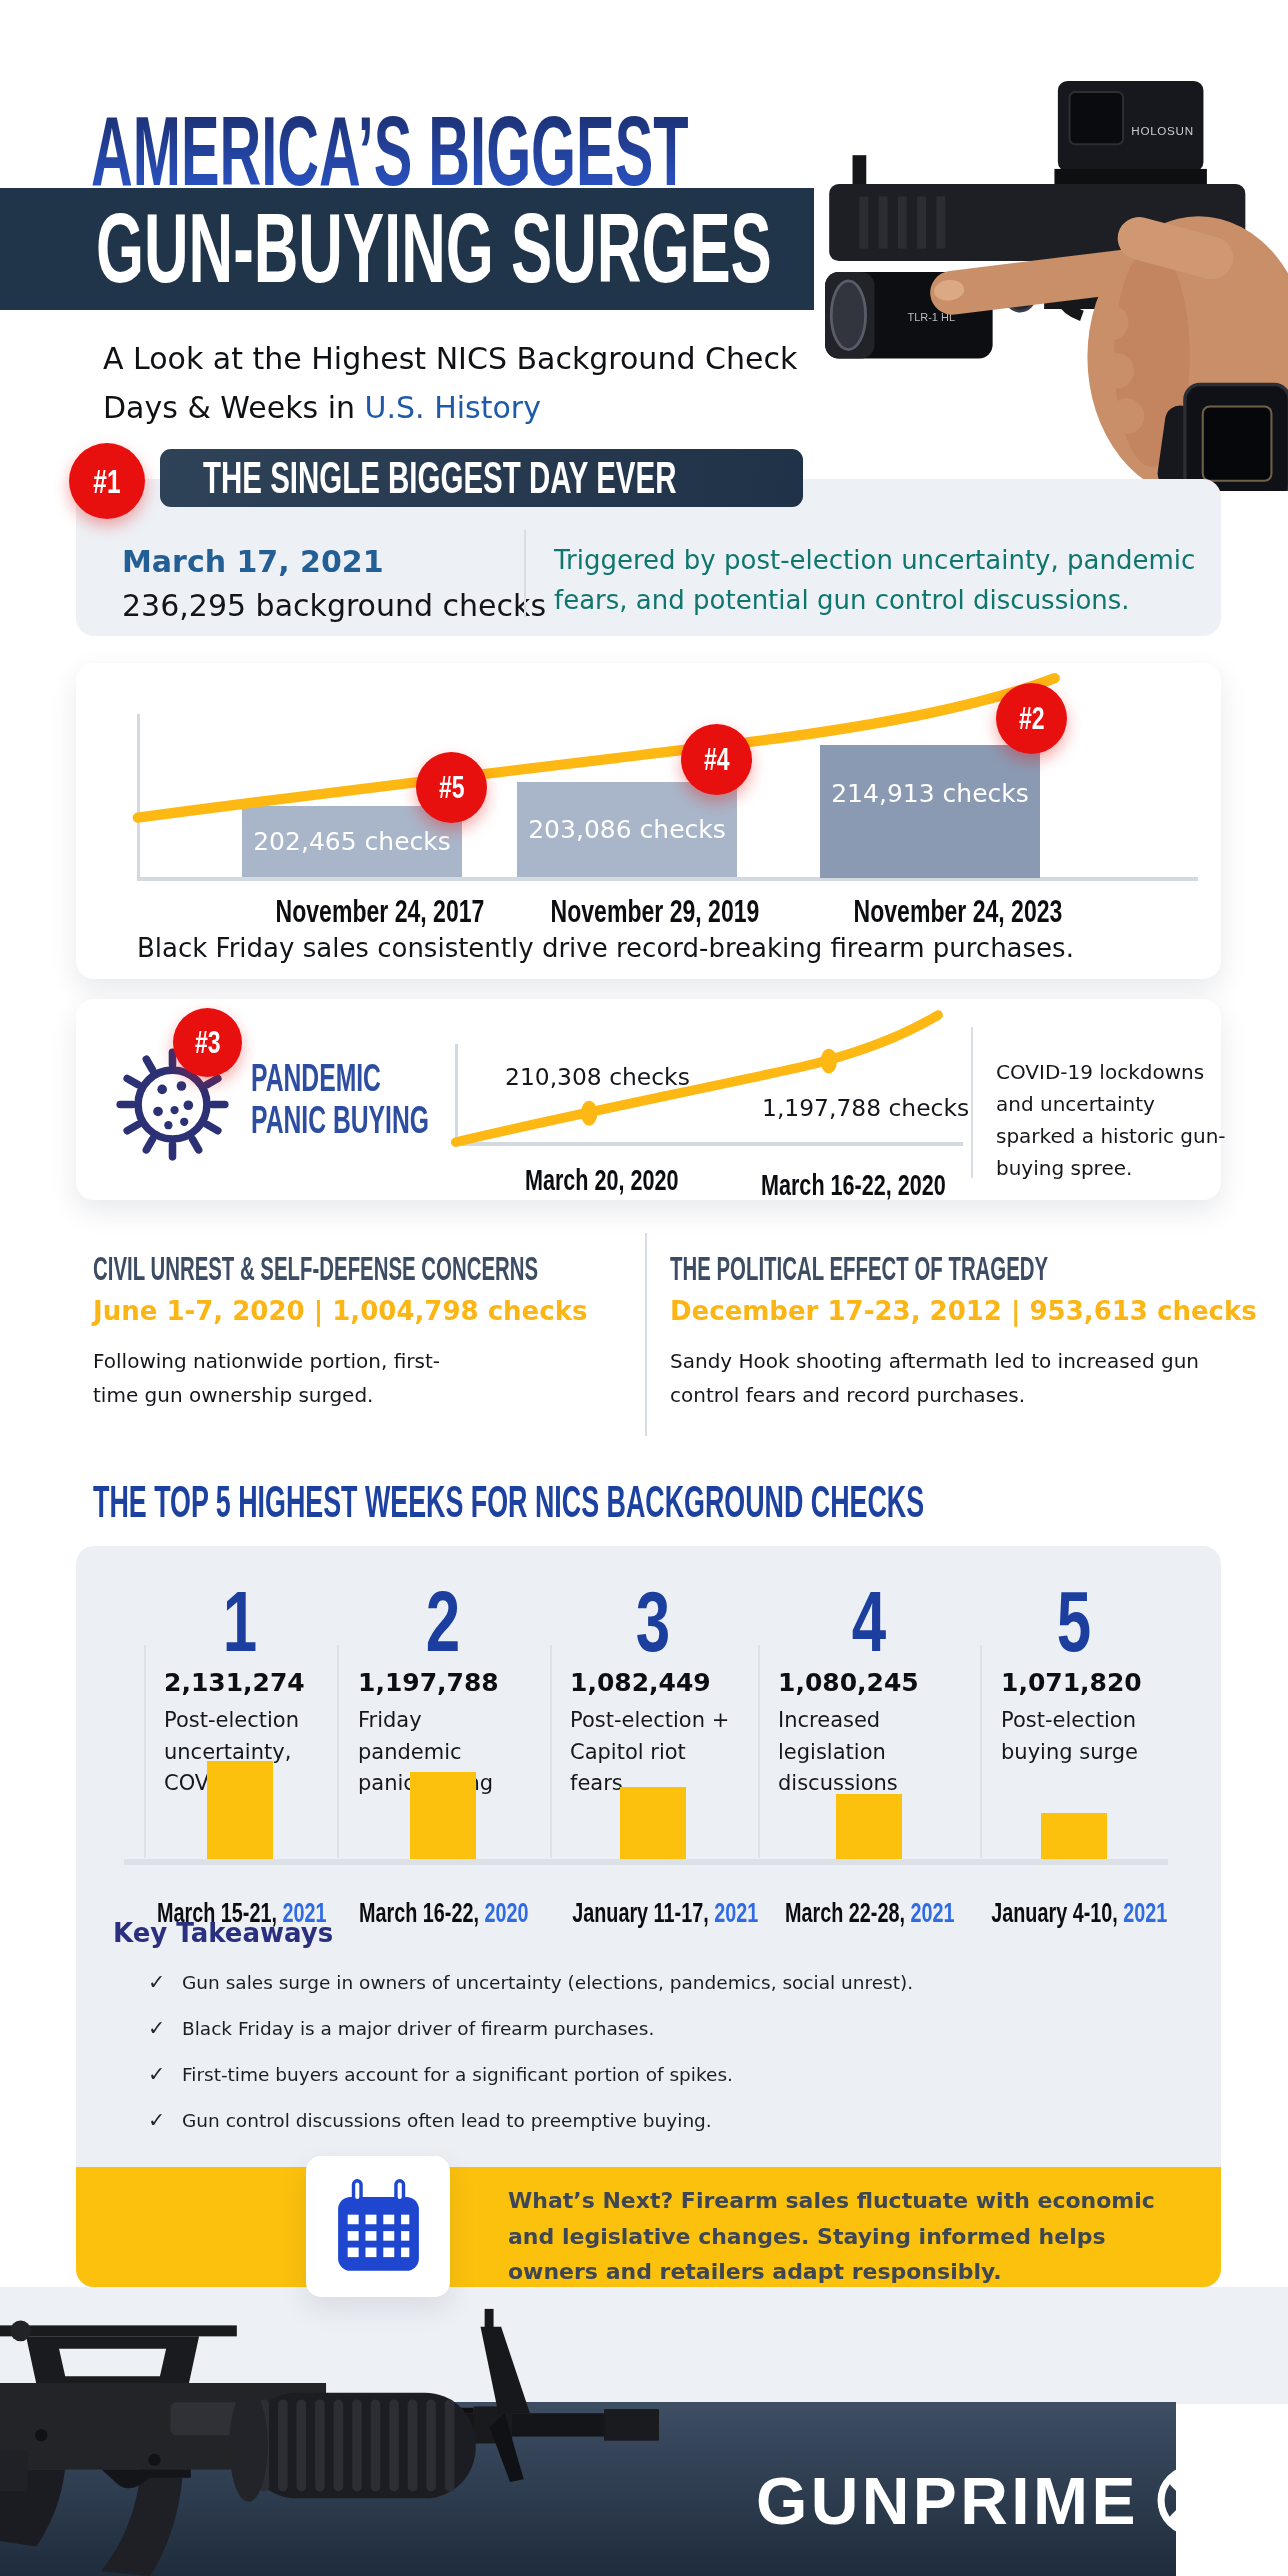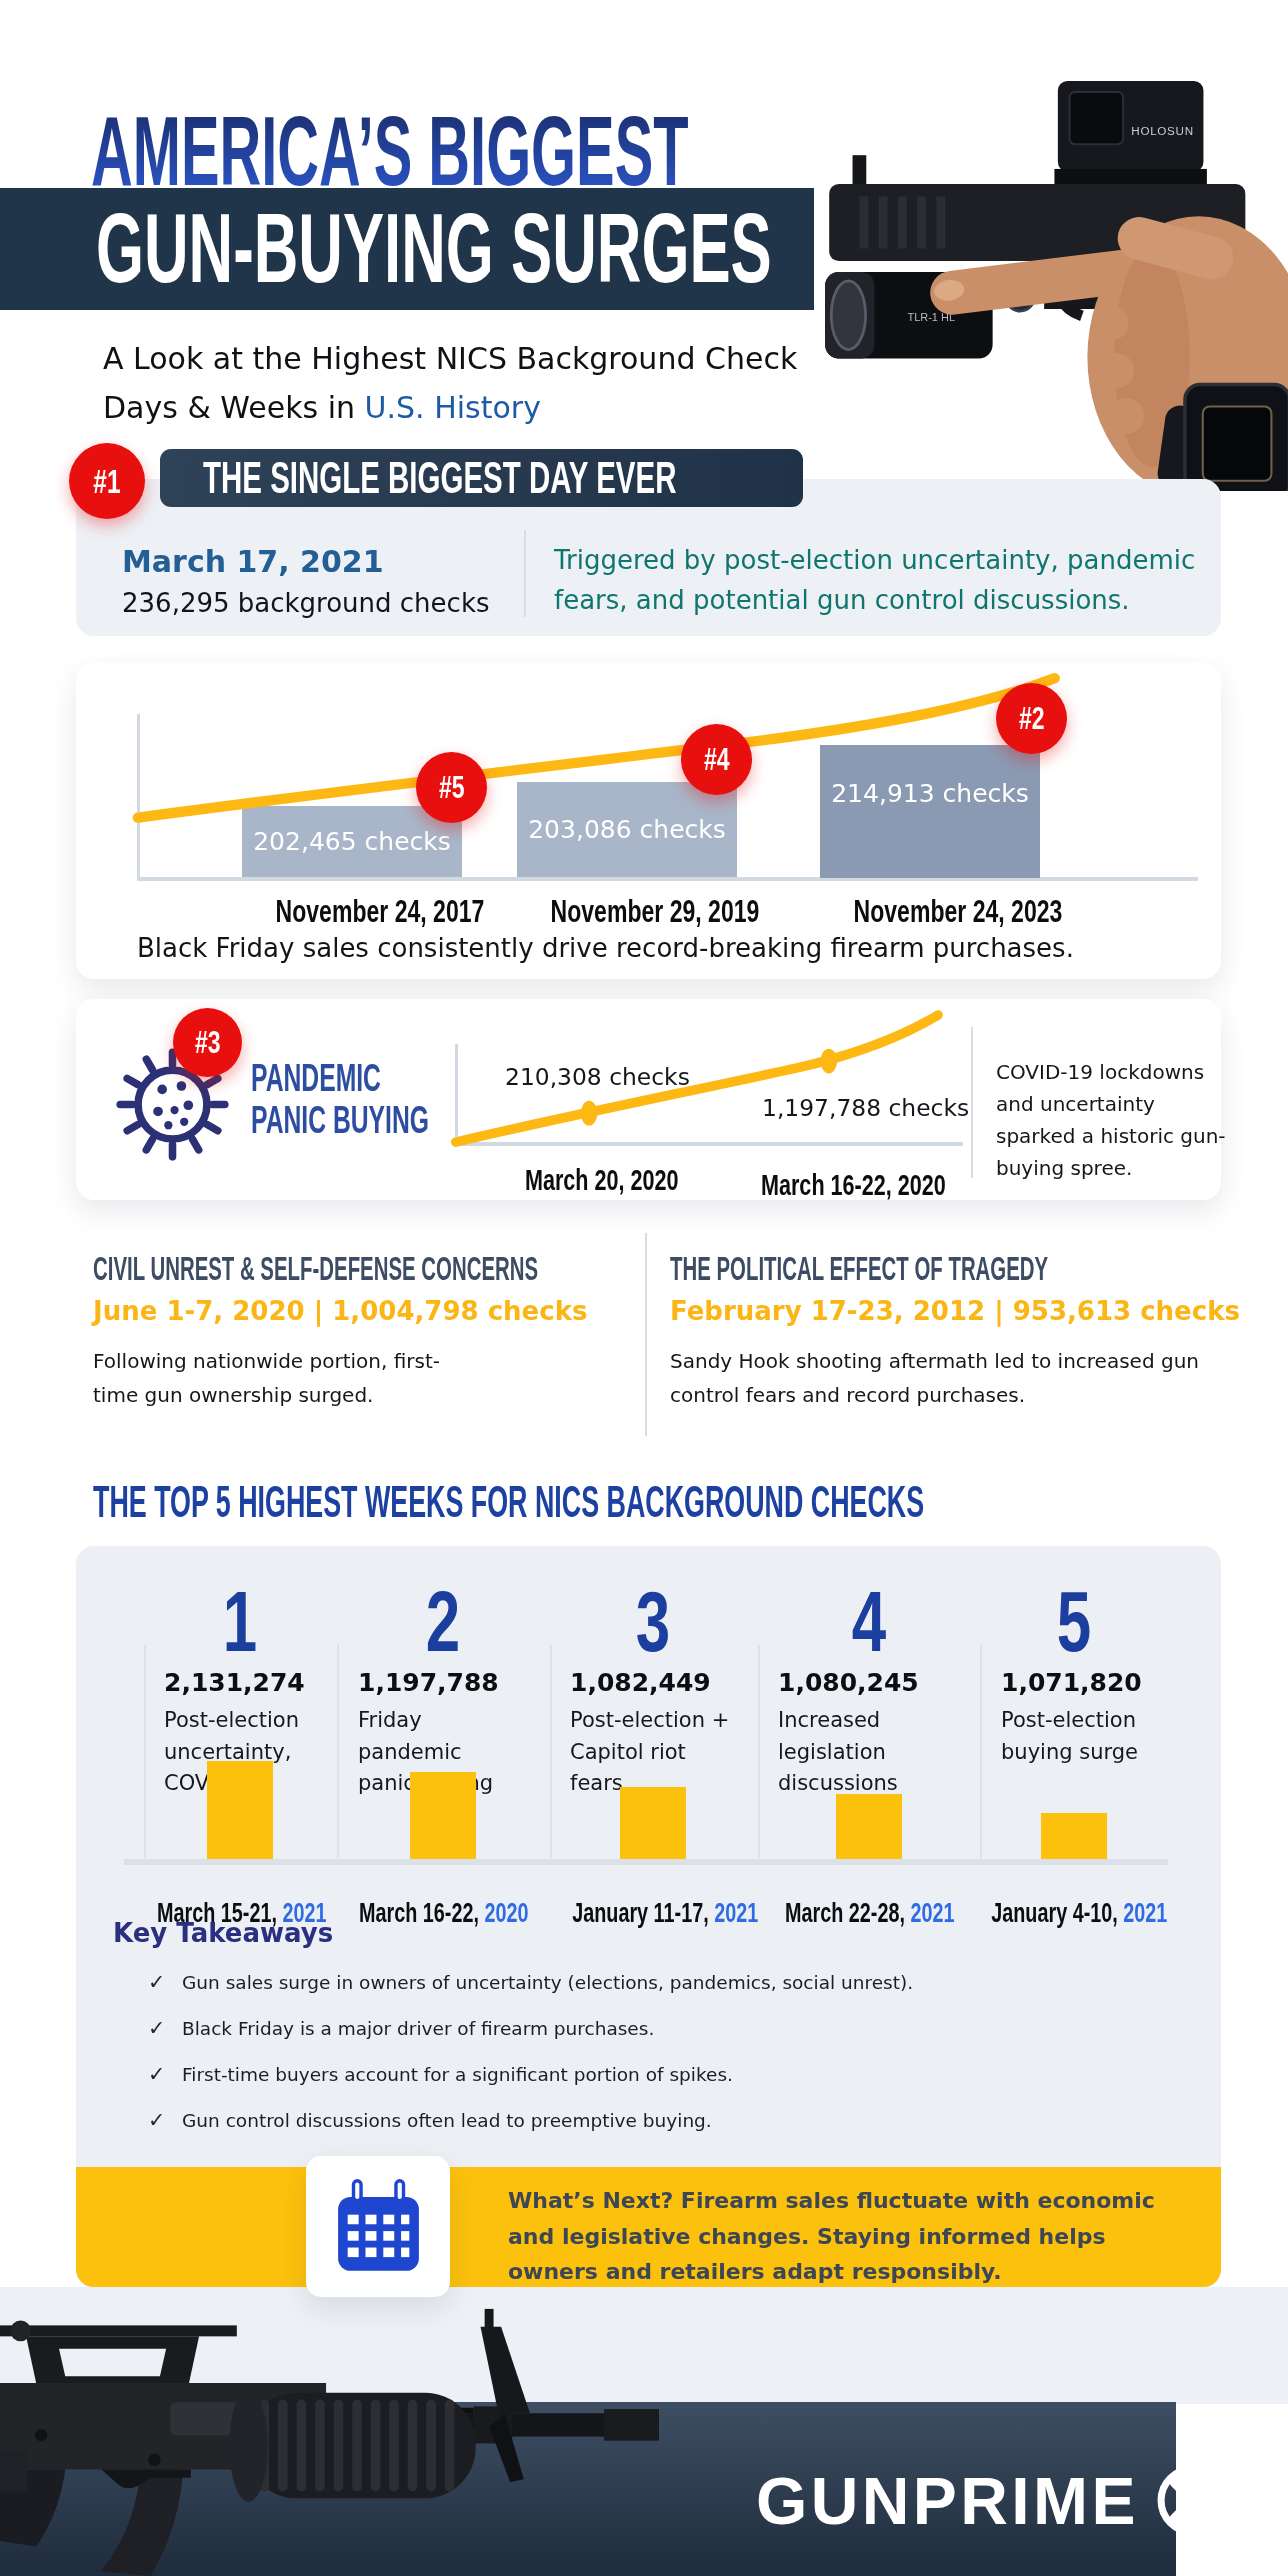--- a/index.html
+++ b/index.html
@@ -90,21 +90,21 @@
   <div class="abs" style="left:160px;top:449px;width:643px;height:58px;border-radius:11px;
               background:linear-gradient(100deg,#2e4258,#203247);z-index:4;display:flex;align-items:center;">
     <span class="cond" style="font-size:44px;color:#fff;margin-left:43px;transform:scaleX(.67);">THE SINGLE BIGGEST DAY EVER</span>
   </div>
   <div class="badge" style="left:69px;top:443px;width:76px;height:76px;">
     <span style="font-size:34px;">#1</span>
   </div>
 
   <div class="card gray" style="left:76px;top:479px;width:1145px;height:157px;z-index:3;"></div>
   <div class="abs" style="left:122px;top:544px;font-size:30px;font-weight:700;color:#235e94;z-index:4;">March 17, 2021</div>
-  <div class="abs" style="left:122px;top:588px;font-size:26px;color:#121418;z-index:4;">236,295 background checks</div>
+  <div class="abs" style="left:122px;top:588px;font-size:30px;color:#121418;z-index:4;">236,295 background checks</div>
   <div class="vdiv" style="left:524px;top:530px;width:2.1px;height:87px;z-index:4;"></div>
   <div class="abs" style="left:554px;top:540px;width:673px;font-size:26px;line-height:1.55;color:#0f766e;z-index:4;">Triggered by post-election uncertainty, pandemic fears, and potential gun control discussions.</div>
 
   <div class="card white-card" style="left:76px;top:663px;width:1145px;height:316px;z-index:3;"></div>
 
   <div class="axis" style="left:137px;top:714px;width:2.7px;height:163px;z-index:4;"></div>
   <div class="axis" style="left:137px;top:877px;width:1061px;height:4.1px;z-index:4;"></div>
 
   <div class="bfbar" style="left:242px;top:806px;width:220px;height:71px;background:#a9b6c9;z-index:4;">
     <span>202,465 checks</span>
@@ -232,21 +232,21 @@
   <div class="abs" style="left:93px;top:1344px;font-size:20px;line-height:1.7;color:#15171c;">
     <span>Following nationwide portion, first-</span><br>
     <span>time gun ownership surged.</span>
   </div>
 
   <div class="vdiv" style="left:645px;top:1233px;width:2.1px;height:203px;"></div>
 
   <div class="abs" style="left:670px;top:1249px;color:#3c4c63;">
     <span class="cond" style="font-size:34px;transform:scaleX(.6);">THE POLITICAL EFFECT OF TRAGEDY</span>
   </div>
-  <div class="abs" style="left:670px;top:1296px;font-size:26px;font-weight:700;color:#fbb514;white-space:nowrap;">February 17-23, 2012 | 953,613 checks</div>
+  <div class="abs" style="left:670px;top:1296px;font-size:26px;font-weight:700;color:#fbb514;white-space:nowrap;">December 17-23, 2012 | 953,613 checks</div>
   <div class="abs" style="left:670px;top:1344px;font-size:20px;line-height:1.7;color:#15171c;">
     <span>Sandy Hook shooting aftermath led to increased gun</span><br>
     <span>control fears and record purchases.</span>
   </div>
 
   <div class="abs" style="left:93px;top:1477px;color:#1d41a0;">
     <span class="cond" style="font-size:44px;transform:scaleX(.61);">THE TOP 5 HIGHEST WEEKS FOR NICS BACKGROUND CHECKS</span>
   </div>
 
   <div class="card gray" style="left:76px;top:1546px;width:1145px;height:742px;background:#ecf0f4;z-index:2;"></div>

